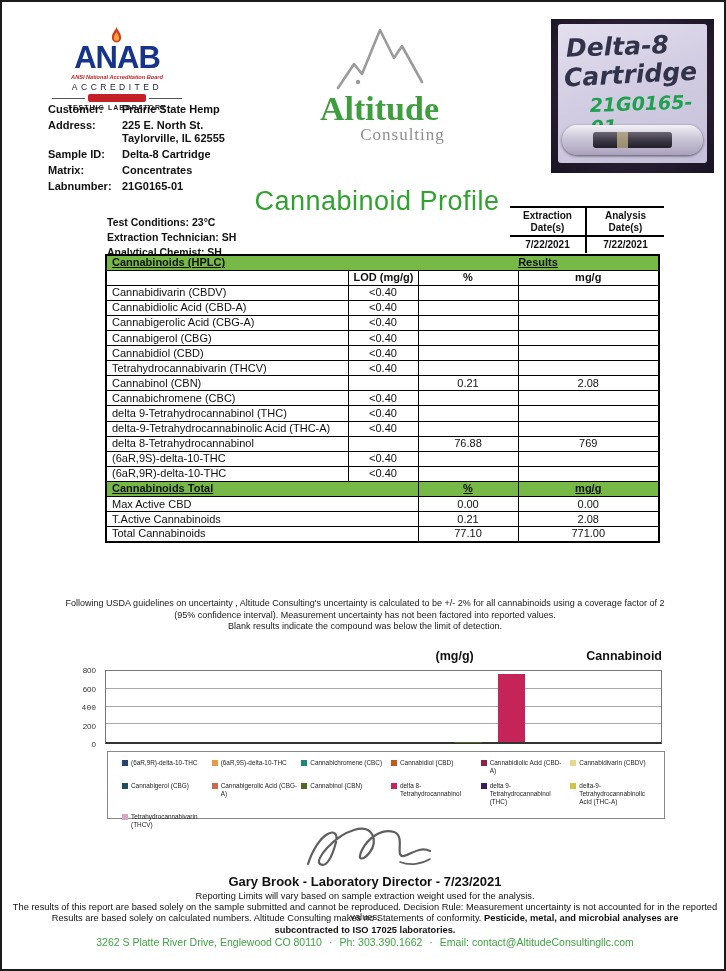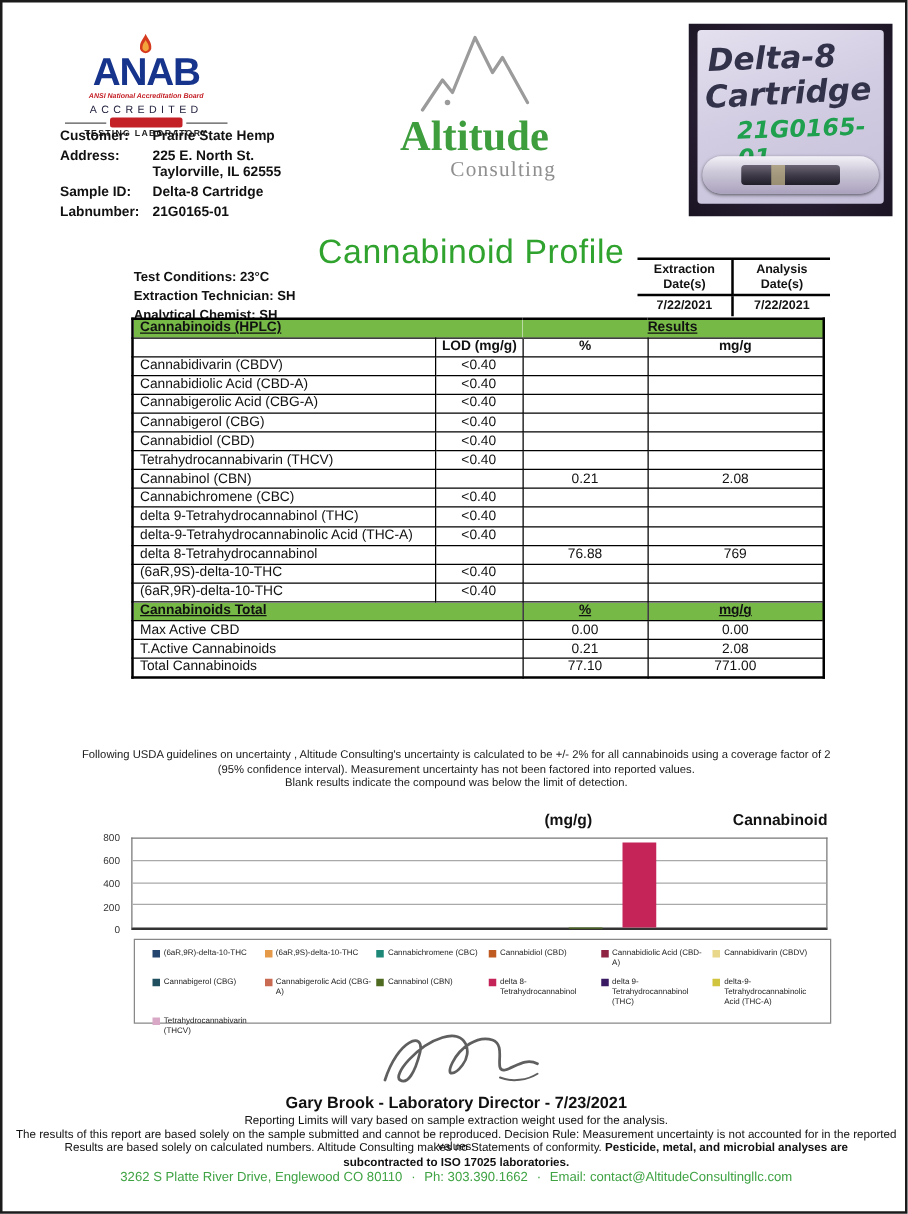--- a/index.html
+++ b/index.html
@@ -109,20 +109,24 @@
         <span class="info-value">Prairie State Hemp</span>
       </div>
       <div class="info-row">
         <span class="info-label">Address:</span>
         <span class="info-value">225 E. North St.
 Taylorville, IL 62555</span>
       </div>
       <div class="info-row">
         <span class="info-label">Sample ID:</span>
         <span class="info-value">Delta-8 Cartridge</span>
+      </div>
+      <div class="info-row">
+        <span class="info-label">Matrix:</span>
+        <span class="info-value">Concentrates</span>
       </div>
       <div class="info-row">
         <span class="info-label">Labnumber:</span>
         <span class="info-value">21G0165-01</span>
       </div>
     </div>
 
   <div class="alt-logo">
     <svg width="104" height="74" viewBox="0 0 104 74">
       <polyline points="10,66 26,42 34,52 52,8 66,36 74,24 94,60" fill="none" stroke="#9b9b9b" stroke-width="2.6" stroke-linejoin="round" stroke-linecap="round"></polyline>
@@ -286,21 +290,21 @@
     <div>Blank results indicate the compound was below the limit of detection.</div>
   </div>
 
   <div class="chart-title">
     <span>Cannabinoid</span>
     <span class="chart-units">(mg/g)</span>
   </div>
   <div class="yticks">
       <span class="ytick" style="top: 100%;">0</span>
       <span class="ytick" style="top: 75%;">200</span>
-      <span class="ytick" style="top: 50%;">400</span>
+      <span class="ytick" style="top: 50%; font-family: Liberation Mono, monospace;">400</span>
       <span class="ytick" style="top: 25%;">600</span>
       <span class="ytick" style="top: 0%;">800</span>
     </div>
   <div class="plot">
       <div class="gridline" style="bottom: 25%;"></div>
       <div class="gridline" style="bottom: 50%;"></div>
       <div class="gridline" style="bottom: 75%;"></div>
       <div class="bar" style="left: calc(3.84615% - 13.5px); height: 0%; background: rgb(36, 69, 110);"></div>
       <div class="bar" style="left: calc(11.5385% - 13.5px); height: 0%; background: rgb(229, 154, 73);"></div>
       <div class="bar" style="left: calc(19.2308% - 13.5px); height: 0%; background: rgb(29, 136, 120);"></div>

